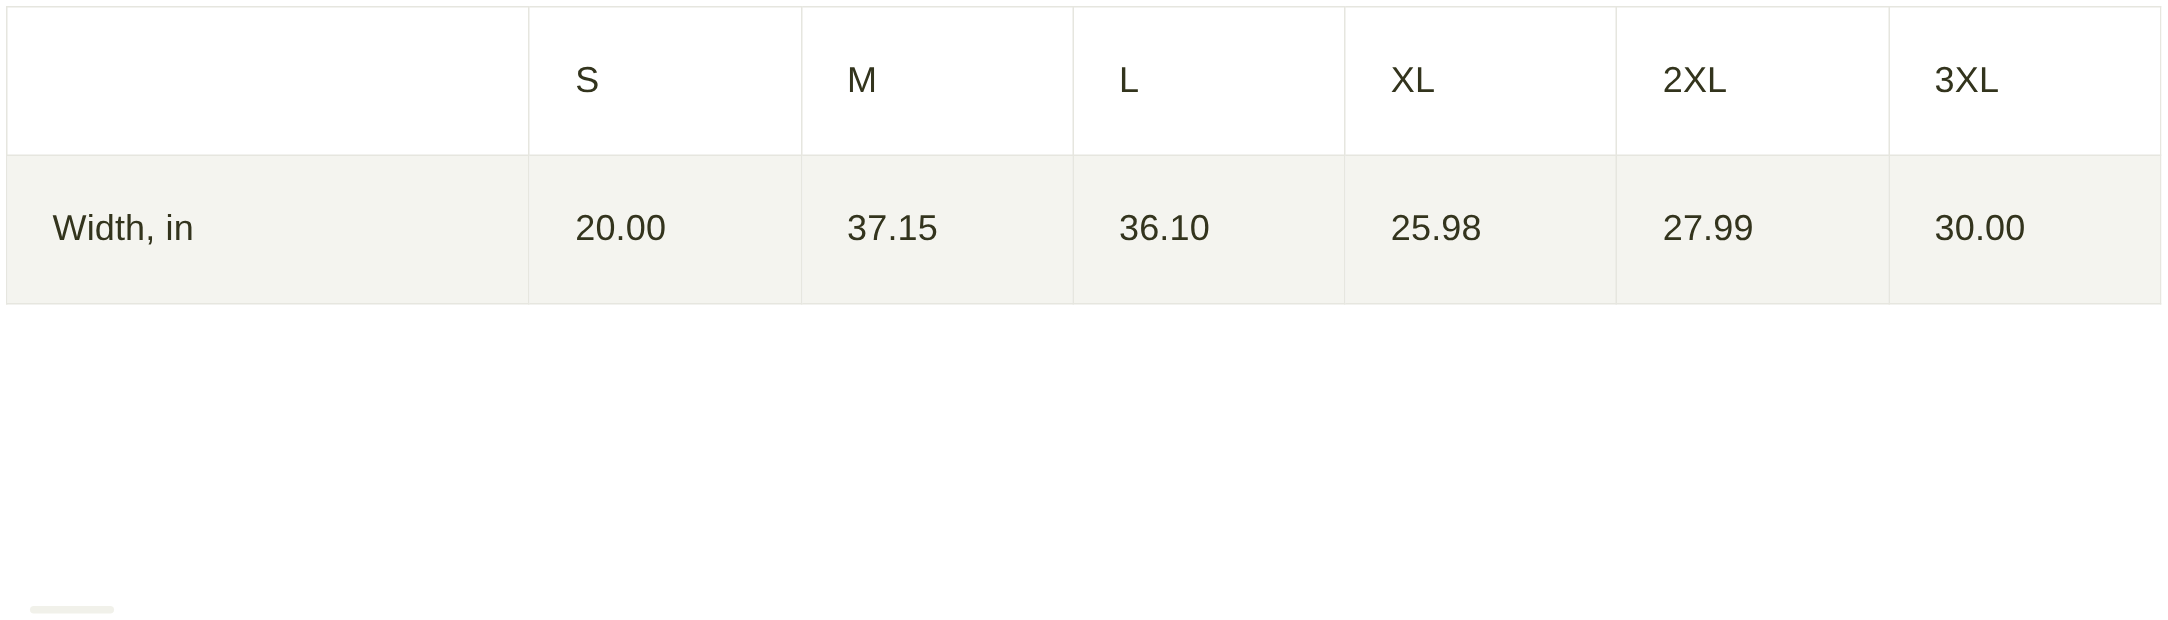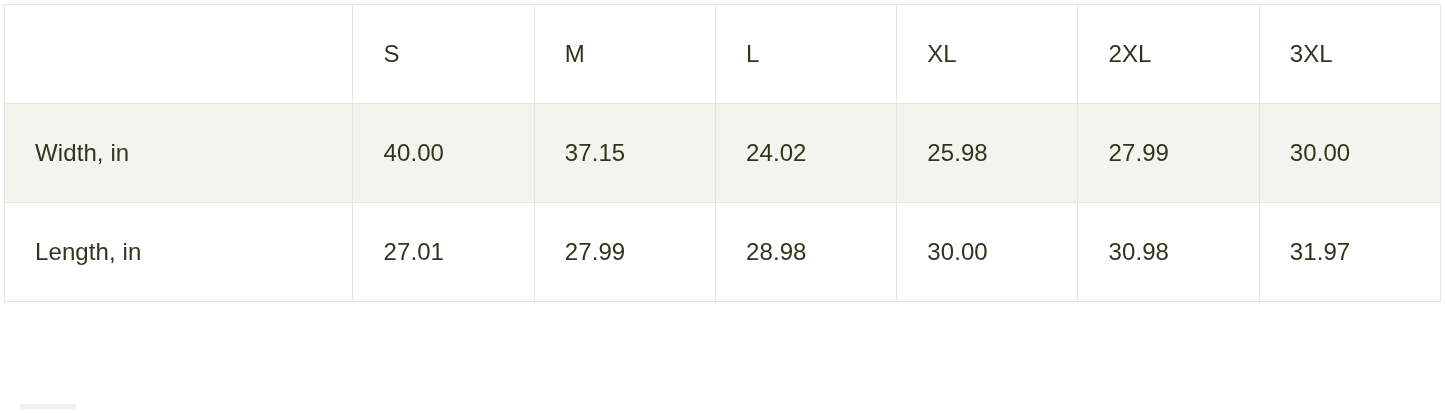--- a/index.html
+++ b/index.html
@@ -98,34 +98,25 @@
         <th>M</th>
         <th>L</th>
         <th>XL</th>
         <th>2XL</th>
         <th>3XL</th>
       </tr>
     </thead>
     <tbody>
       <tr class="shaded">
         <th>Width, in</th>
-        <td>40.00</td>
+        <td>20.00</td>
         <td>37.15</td>
-        <td>24.02</td>
+        <td>36.10</td>
         <td>25.98</td>
         <td>27.99</td>
         <td>30.00</td>
-      </tr>
-      <tr class="plain">
-        <th>Length, in</th>
-        <td>27.01</td>
-        <td>27.99</td>
-        <td>28.98</td>
-        <td>30.00</td>
-        <td>30.98</td>
-        <td>31.97</td>
       </tr>
     </tbody>
   </table>
 </div>
 
 <div class="scroll-track"></div>
 <div class="scroll-thumb"></div>
 
 </body></html>

